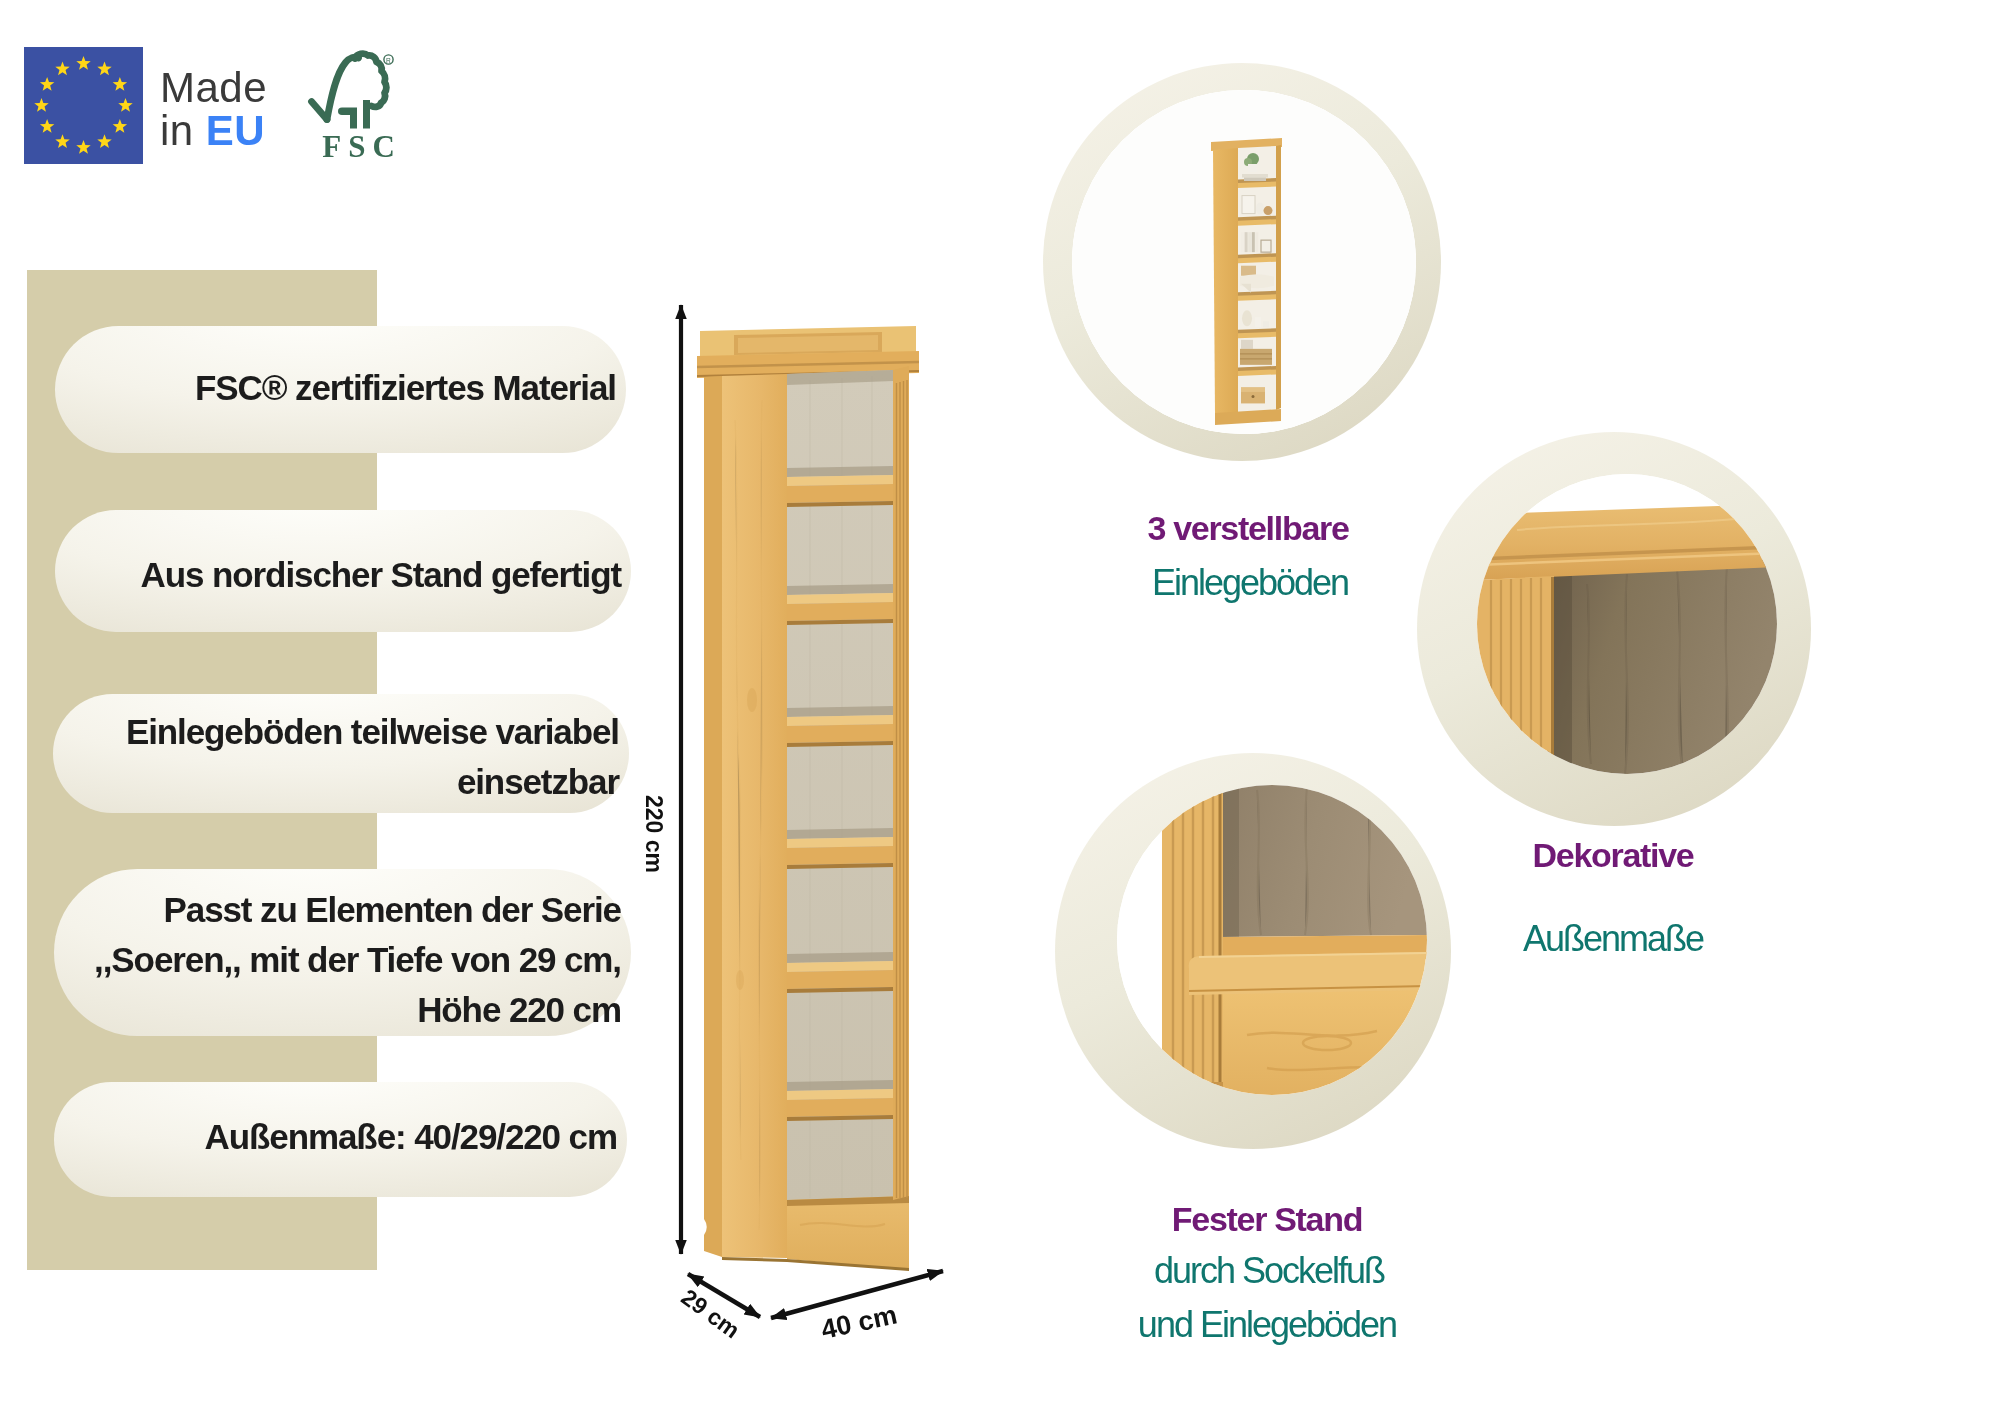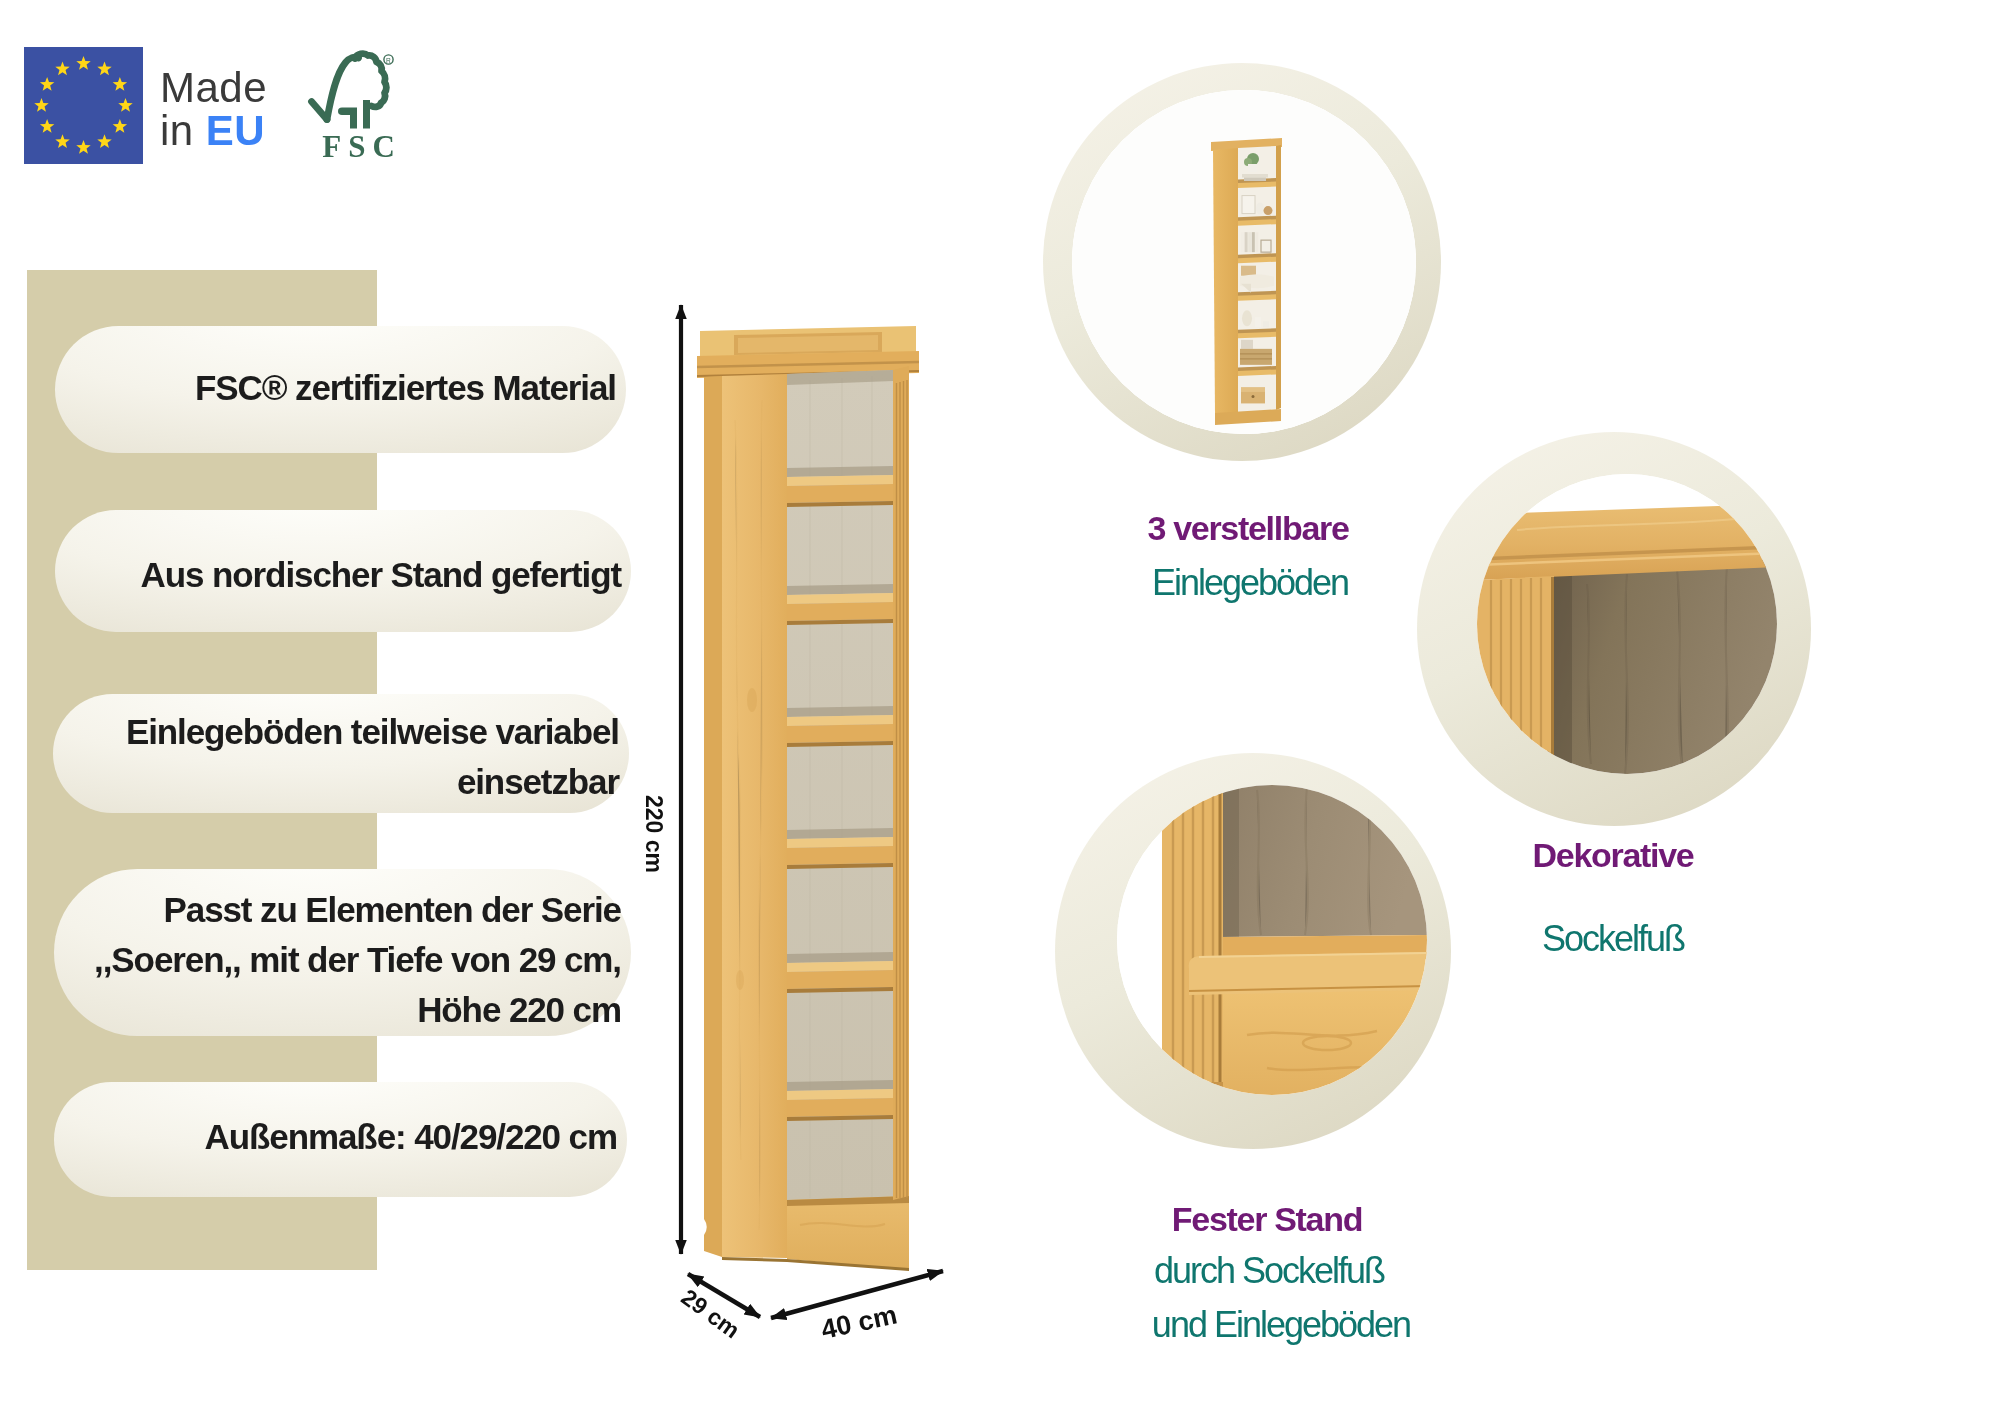--- a/index.html
+++ b/index.html
@@ -274,21 +274,21 @@
         <line x1="24" y1="106" x2="24" y2="300"></line>
         <line x1="34" y1="105" x2="34" y2="300"></line>
         <line x1="44" y1="105" x2="44" y2="300"></line>
         <line x1="54" y1="104" x2="54" y2="300"></line>
         <line x1="64" y1="104" x2="64" y2="300"></line>
       </g>
       <line x1="75.5" y1="103" x2="75.5" y2="300" stroke="#a87c3b" stroke-width="3"></line>
     </svg>
   </div>
   <div class="cap capb" style="left:1613px;top:838px;">Dekorative</div>
-  <div class="cap capr" style="left:1613px;top:921px;">Sockelfuß</div>
+  <div class="cap capr" style="left:1613px;top:921px;">Außenmaße</div>
 
   <div class="ring" style="left:1055px;top:753px;width:396px;height:396px;"></div>
   <div class="inner" id="c3" style="left:1117px;top:785px;width:310px;height:310px;">
     <svg width="310" height="310" viewBox="0 0 310 310">
       <defs>
         <linearGradient id="c3back" x1="0" y1="0" x2="1" y2="0.2">
           <stop offset="0" stop-color="#8f7f68"></stop>
           <stop offset="0.5" stop-color="#9c8c74"></stop>
           <stop offset="1" stop-color="#a6957d"></stop>
         </linearGradient>
@@ -328,13 +328,13 @@
 
       <polygon points="45,297 106,297 106,310 45,310" fill="#c89549"></polygon>
 
       <path d="M 72 184 Q 70 172 82 171 L 310 167 L 310 205 L 72 210 Z" fill="#ecc278"></path>
       <line x1="72" y1="206" x2="310" y2="201" stroke="#c79243" stroke-width="2"></line>
       <line x1="82" y1="172" x2="310" y2="168" stroke="#f2d293" stroke-width="2"></line>
     </svg>
   </div>
   <div class="cap capb" style="left:1267px;top:1202px;">Fester Stand</div>
   <div class="cap capr" style="left:1269px;top:1253px;">durch Sockelfuß</div>
-  <div class="cap capr" style="left:1267px;top:1307px;margin-left:14px;">und Einlegeböden</div>
+  <div class="cap capr" style="left:1267px;top:1307px;">und Einlegeböden</div>
 
 </body></html>

